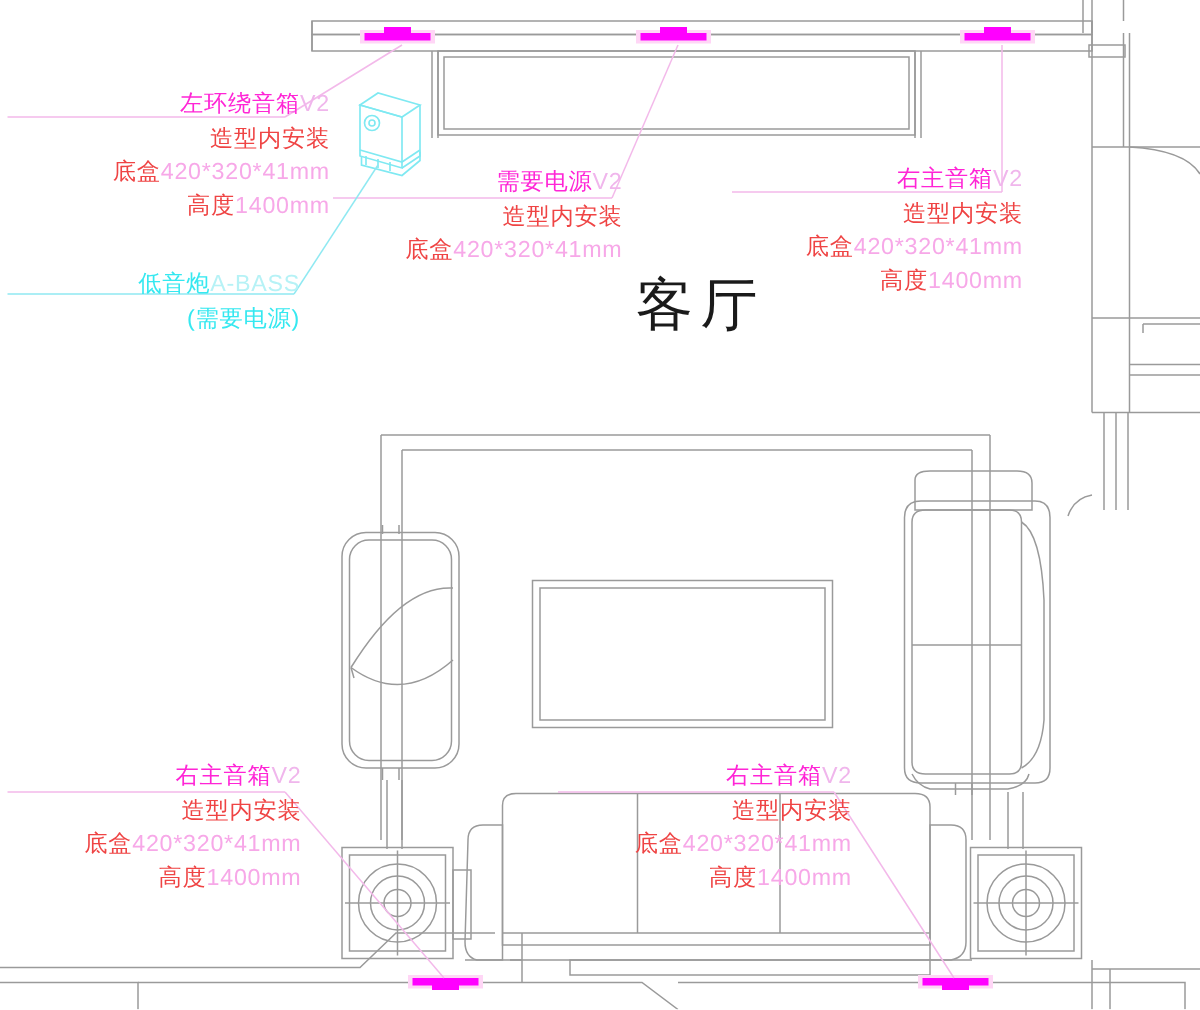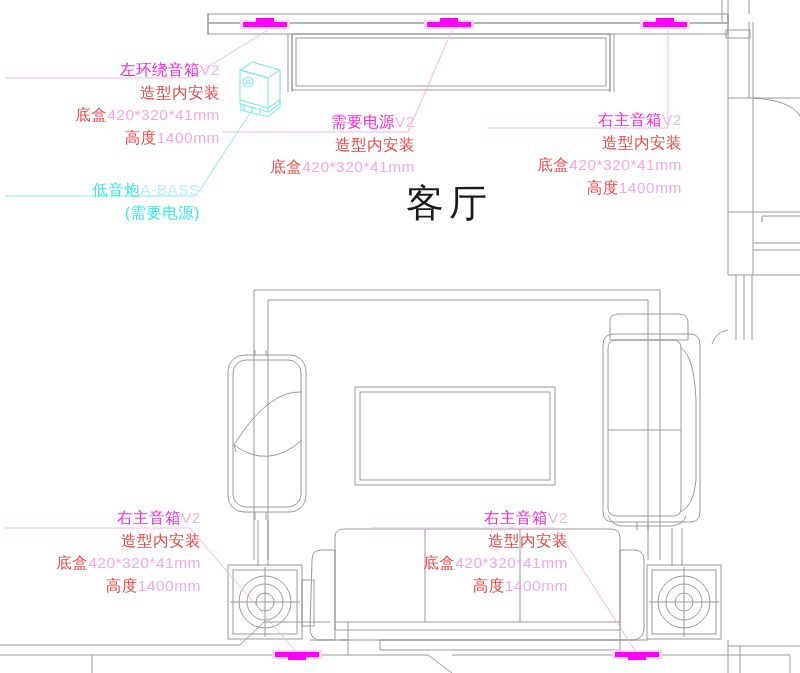--- a/index.html
+++ b/index.html
@@ -304,15 +304,15 @@
     <span class="ln"><span class="cn">高度</span><span class="num">1400mm</span></span>
   </div>
 
   <div class="anno rt" style="left:372px; top:510px; width:196px;">
     <span class="ln"><span class="tagname">右主音箱</span><span class="tagver">V2</span></span>
     <span class="ln cn">造型内安装</span>
     <span class="ln"><span class="cn">底盒</span><span class="num">420*320*41mm</span></span>
     <span class="ln"><span class="cn">高度</span><span class="num">1400mm</span></span>
   </div>
 
-  <div class="roomtitle" style="left:406px; top:178px;">客厅</div>
+  <div class="roomtitle" style="left:424px; top:178px;">客厅</div>
 
 </div>
 
 </body></html>

